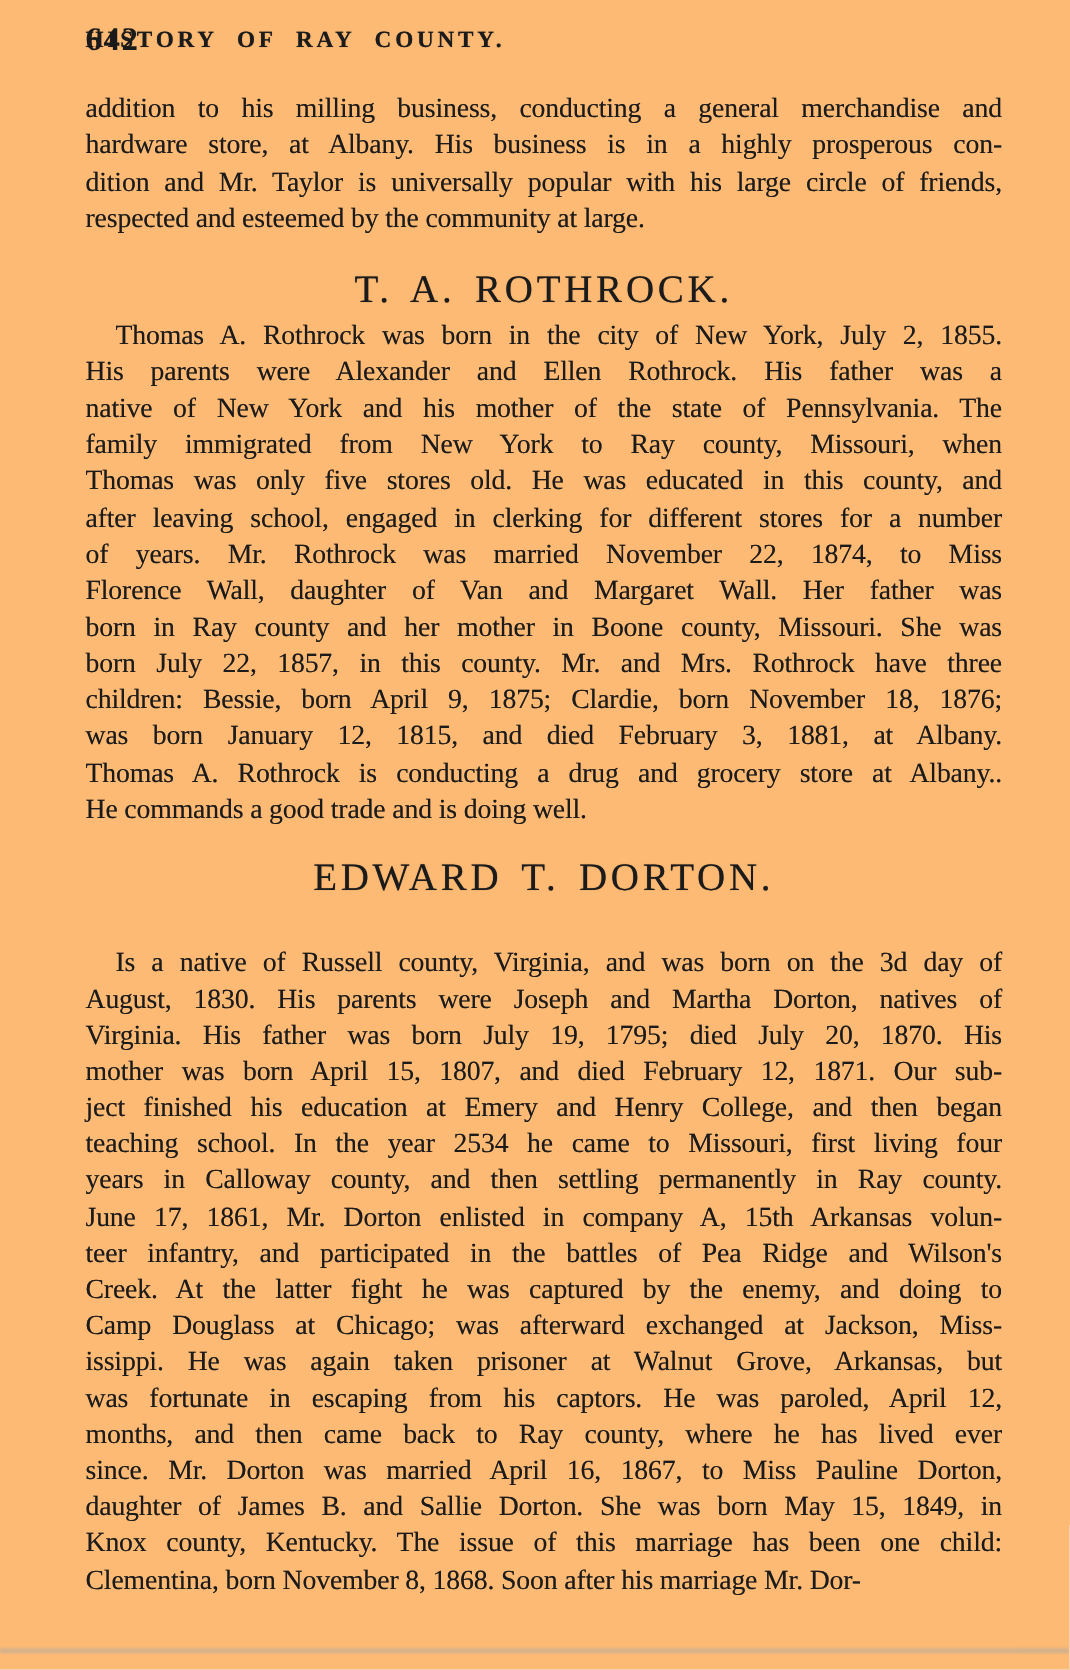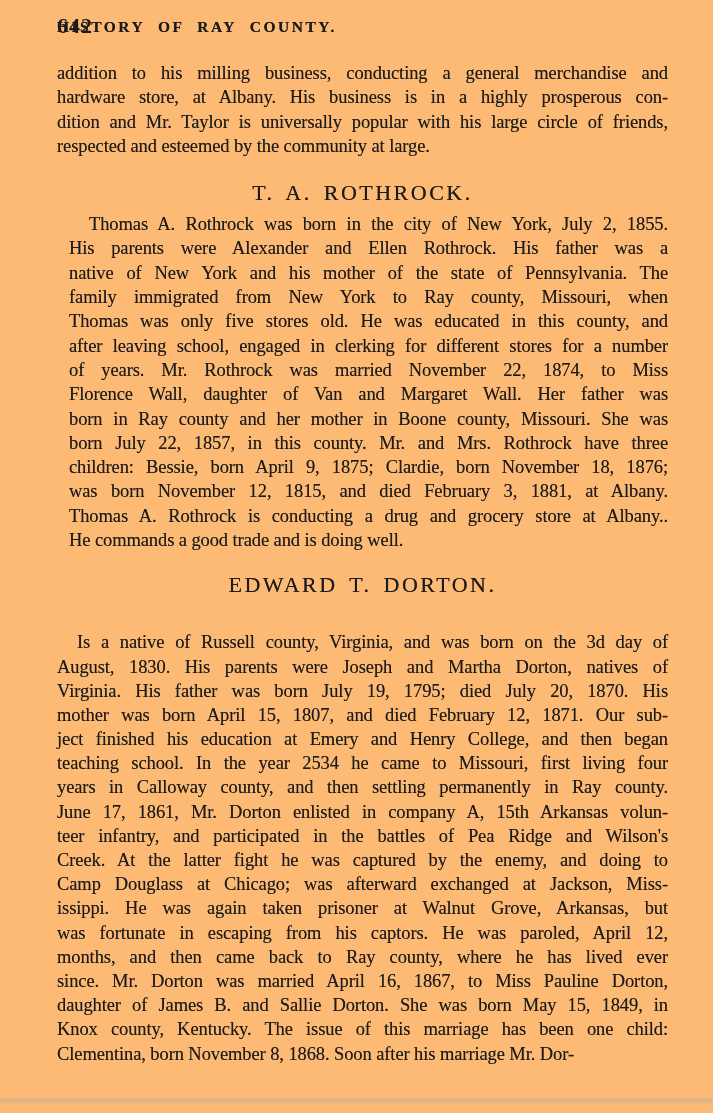--- a/index.html
+++ b/index.html
@@ -49,30 +49,30 @@
     text-align-last: justify;
     height: 24.3px;
     white-space: nowrap;
     overflow: visible;
   }
   .para .line.indent { text-indent: 20px; }
   .para .line.last { text-align-last: left; white-space: normal; }
   .section-heading {
     margin: 0;
     text-align: center;
-    font-size: 22px;
+    font-size: 26px;
     font-weight: normal;
     line-height: 26px;
     letter-spacing: 2.5px;
     word-spacing: 4px;
     text-shadow: 0 0 0.5px rgba(20,20,20,0.65);
   }
   .para-1 { margin-top: 21px; }
   .h-1   { margin-top: 22px; }
-  .para-2 { margin-top: 6px; margin-left: 12px; }
+  .para-2 { margin-top: 6px; }
   .h-2   { margin-top: 20px; }
   .para-3 { margin-top: 32px; }
   .para-3 .line { height: 24.2px; }
   .scan-edge-line {
     position: absolute;
     left: 0;
     top: 1099px;
     width: 100%;
     height: 3px;
     background: #a9a9a6;
@@ -105,21 +105,21 @@
         <div class="line">His parents were Alexander and Ellen Rothrock. His father was a</div>
         <div class="line">native of New York and his mother of the state of Pennsylvania. The</div>
         <div class="line">family immigrated from New York to Ray county, Missouri, when</div>
         <div class="line">Thomas was only five stores old. He was educated in this county, and</div>
         <div class="line">after leaving school, engaged in clerking for different stores for a number</div>
         <div class="line">of years. Mr. Rothrock was married November 22, 1874, to Miss</div>
         <div class="line">Florence Wall, daughter of Van and Margaret Wall. Her father was</div>
         <div class="line">born in Ray county and her mother in Boone county, Missouri. She was</div>
         <div class="line">born July 22, 1857, in this county. Mr. and Mrs. Rothrock have three</div>
         <div class="line">children: Bessie, born April 9, 1875; Clardie, born November 18, 1876;</div>
-        <div class="line">was born November 12, 1815, and died February 3, 1881, at Albany.</div>
+        <div class="line">was born January 12, 1815, and died February 3, 1881, at Albany.</div>
         <div class="line">Thomas A. Rothrock is conducting a drug and grocery store at Albany..</div>
         <div class="line last">He commands a good trade and is doing well.</div>
       </div>
 
     <h2 class="section-heading h-2">EDWARD T. DORTON.</h2>
 
     <div class="para para-3">
         <div class="line indent">Is a native of Russell county, Virginia, and was born on the 3d day of</div>
         <div class="line">August, 1830. His parents were Joseph and Martha Dorton, natives of</div>
         <div class="line">Virginia. His father was born July 19, 1795; died July 20, 1870. His</div>

